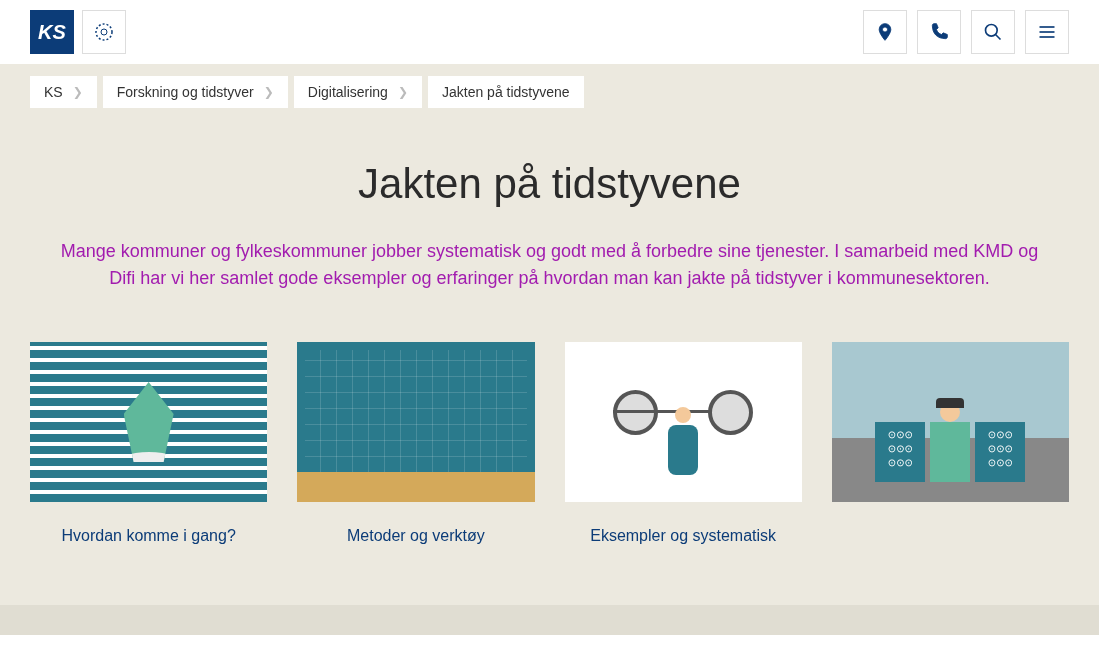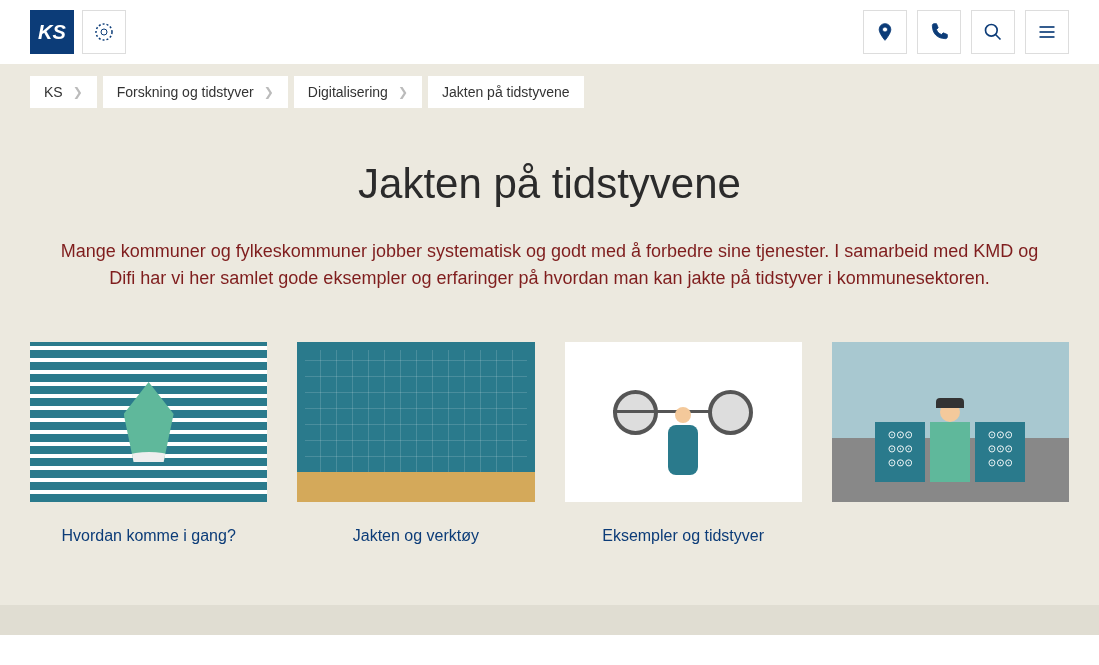--- a/index.html
+++ b/index.html
@@ -12,21 +12,21 @@
     .header-actions { display: flex; gap: 10px; }
     .icon-btn { width: 44px; height: 44px; border: 1px solid #ddd; background: #fff; display: flex; align-items: center; justify-content: center; cursor: pointer; }
     .icon-btn svg { width: 20px; height: 20px; fill: #0c3c78; stroke: #0c3c78; }
     .breadcrumb-bar { background: #ece9df; padding: 12px 30px; }
     .breadcrumb { display: flex; gap: 6px; }
     .crumb { background: #fff; padding: 8px 14px; display: flex; align-items: center; gap: 10px; font-size: 14px; color: #333; text-decoration: none; cursor: pointer; }
     .crumb-last { cursor: default; }
     .chev { color: #bbb; font-size: 12px; }
     .main { background: #ece9df; padding: 40px 30px 60px; text-align: center; }
     .title { font-size: 42px; color: #2b2b2b; font-weight: 400; margin-bottom: 30px; }
-    .intro { font-size: 18px; color: #7f1d1d; max-width: 980px; margin: 12px auto 50px; line-height: 1.5; }
+    .intro { font-size: 18px; color: #a21caf; max-width: 980px; margin: 12px auto 50px; line-height: 1.5; }
     .cards { display: flex; gap: 30px; justify-content: space-between; max-width: 1040px; margin: 0 auto; }
     .card { flex: 1; text-align: center; cursor: pointer; }
     .card-img { width: 100%; height: 160px; background: #2a7a8c; position: relative; overflow: hidden; display: flex; align-items: center; justify-content: center; }
     .card-label { margin-top: 25px; font-size: 16px; color: #0c3c78; }
     .footer-bar { background: #e0ddd2; height: 30px; }
     
     .maze-bg { background: repeating-linear-gradient(0deg, #2a7a8c 0 8px, #fff 8px 12px), repeating-linear-gradient(90deg, #2a7a8c 0 8px, #fff 8px 12px); }
     .rocket { width: 50px; height: 80px; background: #5fb89b; position: relative; clip-path: polygon(50% 0, 100% 40%, 80% 100%, 20% 100%, 0 40%); }
     .rocket::after { content: ''; position: absolute; bottom: -15px; left: -10px; width: 70px; height: 25px; background: #eee; border-radius: 50%; }
     
@@ -117,32 +117,32 @@
 
   <div class="cards">
     <a class="card">
       <div class="card-img maze-bg">
         <div class="rocket"></div>
       </div>
       <div class="card-label">Hvordan komme i gang?</div>
     </a>
     <a class="card">
       <div class="card-img tools-bg"></div>
-      <div class="card-label">Jakten og verktøy</div>
+      <div class="card-label">Metoder og verktøy</div>
     </a>
     <a class="card">
       <div class="card-img strong-bg">
         <div class="barbell">
           <div class="weight l"></div>
             <div class="bar"></div>
             <div class="weight r"></div>
           <div class="man"></div>
         </div>
       </div>
-      <div class="card-label">Eksempler og tidstyver</div>
+      <div class="card-label">Eksempler og systematisk</div>
     </a>
     <a class="card">
       <div class="card-img thief-bg">
         <div class="thief">
           <div class="coat l"></div>
           <div class="thief-head"></div>
           <div class="thief-body"></div>
           <div class="coat r"></div>
         </div>
       </div>

